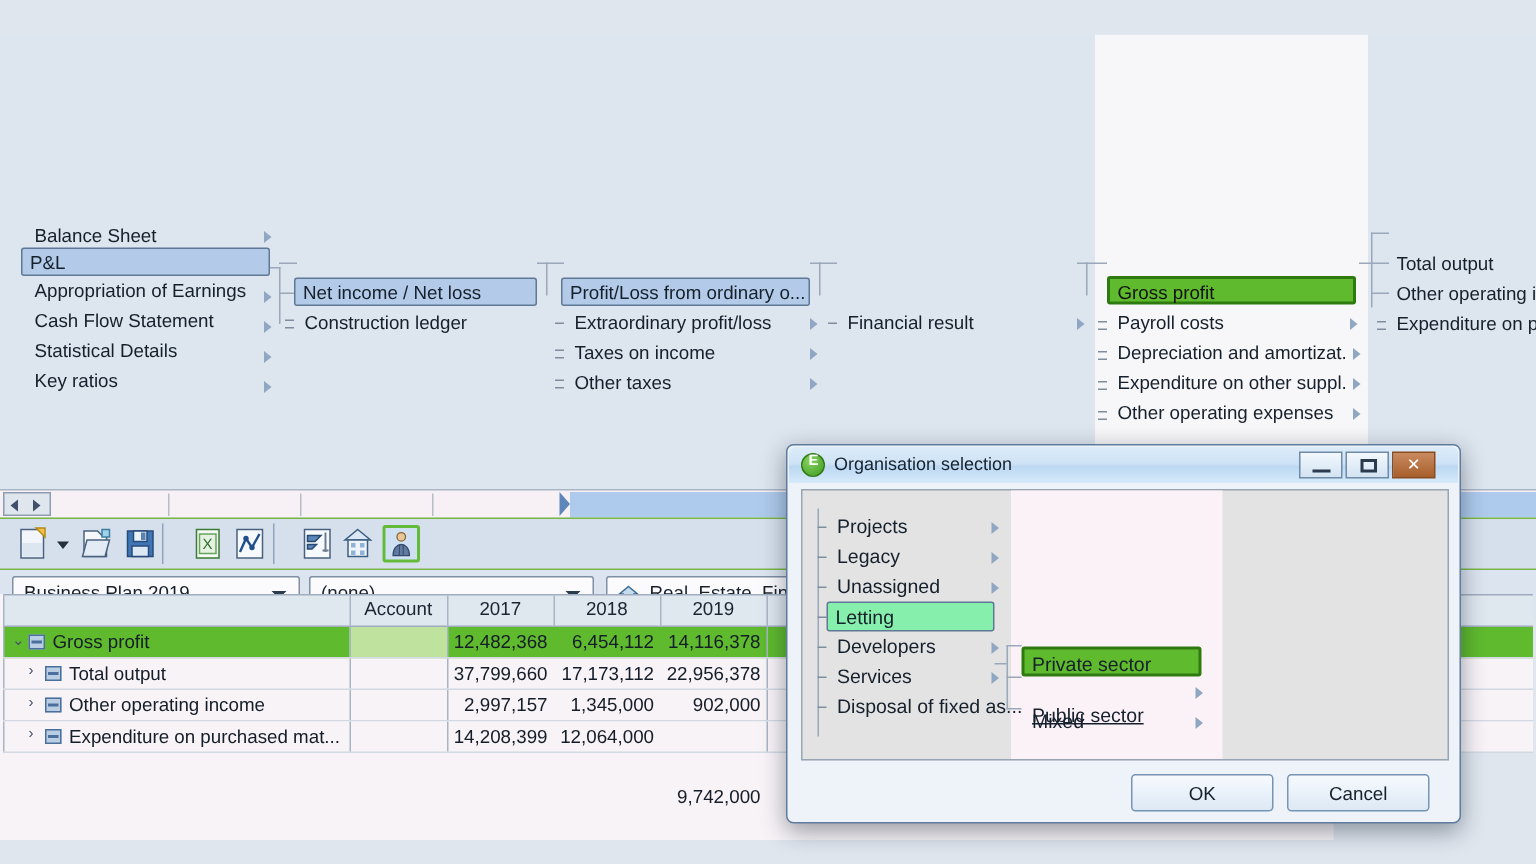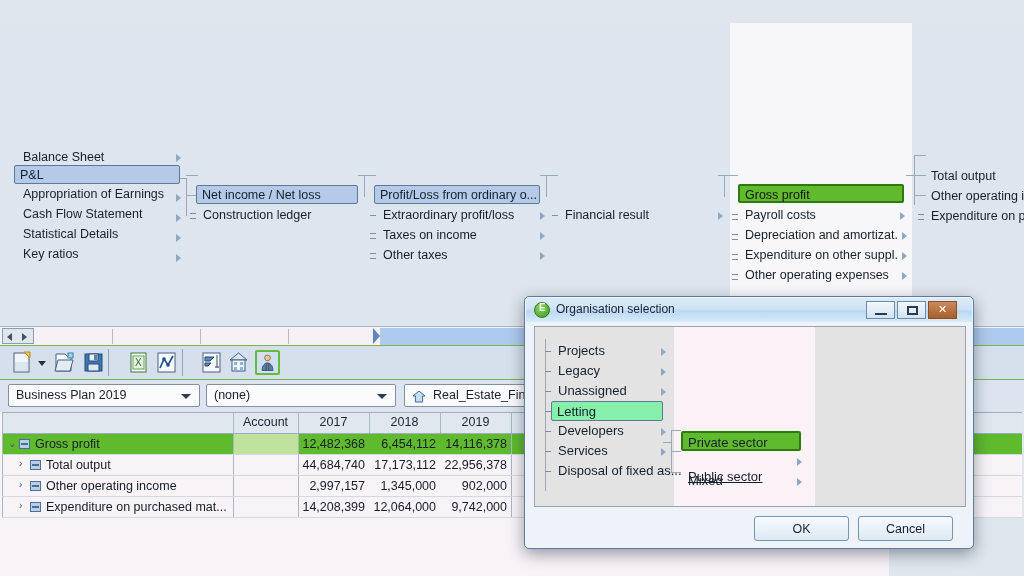--- a/index.html
+++ b/index.html
@@ -50,21 +50,21 @@
   #toolbarline{left:0;top:379px;width:1024px;height:1px;background:#79b648;}
 
   
   #selrow{left:0;top:380px;width:1024px;height:32px;background:#dce5ef;}
   .combo{position:absolute;top:4px;height:23px;background:#fbfbfd;border:1px solid #7f8fa4;box-sizing:border-box;border-radius:2px;}
   .combo .txt{position:absolute;left:7px;top:3px;font-size:12.5px;color:#17202b;white-space:nowrap;overflow:hidden;}
   .combo .cv{position:absolute;right:8px;top:9px;width:0;height:0;border-left:5px solid transparent;border-right:5px solid transparent;border-top:5px solid #2c3a4e;}
   .homeicon{position:absolute;left:7px;top:5px;width:14px;height:13px;}
 
   
-  #table{left:0;top:412px;width:889px;height:164px;background:#f8f3f7;}
+  #table{left:0;top:396px;width:889px;height:164px;background:#f8f3f7;}
   #tblbody{position:absolute;left:2px;top:0;width:1020px;}
   .thead{position:relative;height:22px;background:#dfe7ef;border-top:1px solid #9fadbe;border-bottom:1px solid #9fadbe;box-sizing:border-box;}
   .thead .cell{position:absolute;top:2px;font-size:12.5px;color:#1b2430;text-align:center;}
   .vsep{position:absolute;top:0;width:1px;height:100%;background:#a8b5c4;}
   .trow{position:relative;height:21px;border-bottom:1px solid #d2d9e2;box-sizing:border-box;background:#f8f3f7;}
   .trow.green{background:#5fba2e;}
   .trow .lbl{position:absolute;font-size:12.5px;color:#151d28;white-space:nowrap;}
   .trow .num{position:absolute;top:3px;font-size:12.5px;color:#151d28;text-align:right;}
   .exp{position:absolute;font-size:10px;color:#44506a;}
   .sqic{position:absolute;width:11px;height:10px;border:1px solid #4a6f9c;background:#b9cde3;box-sizing:border-box;}
@@ -327,21 +327,21 @@
     </div>
 
     <div class="trow">
       <div class="vsep" style="left:0;"></div>
       <div class="vsep" style="left:231px;"></div>
       <div class="vsep" style="left:296px;"></div>
       <div class="vsep" style="left:509px;"></div>
       <span class="exp" style="left:17px;top:3px;">›</span>
       <span class="sqic" style="left:28px;top:5px;"></span>
       <span class="lbl" style="left:44px;top:3px;">Total output</span>
-      <span class="num" style="left:300px;width:63px;">44,684,740</span>
+      <span class="num" style="left:300px;width:63px;">37,799,660</span>
       <span class="num" style="left:371px;width:63px;">17,173,112</span>
       <span class="num" style="left:442px;width:63px;">22,956,378</span>
     </div>
 
     <div class="trow">
       <div class="vsep" style="left:0;"></div>
       <div class="vsep" style="left:231px;"></div>
       <div class="vsep" style="left:296px;"></div>
       <div class="vsep" style="left:509px;"></div>
       <span class="exp" style="left:17px;top:3px;">›</span>
@@ -355,21 +355,21 @@
     <div class="trow">
       <div class="vsep" style="left:0;"></div>
       <div class="vsep" style="left:231px;"></div>
       <div class="vsep" style="left:296px;"></div>
       <div class="vsep" style="left:509px;"></div>
       <span class="exp" style="left:17px;top:3px;">›</span>
       <span class="sqic" style="left:28px;top:5px;"></span>
       <span class="lbl" style="left:44px;top:3px;">Expenditure on purchased mat...</span>
       <span class="num" style="left:300px;width:63px;">14,208,399</span>
       <span class="num" style="left:371px;width:63px;">12,064,000</span>
-      <span class="num" style="left:442px;width:63px;">9,742,000</span>
+      <span class="num" style="left:442px;width:63px;margin-top:40px;">9,742,000</span>
     </div>
   </div>
 </div>
 
 <div class="abs" id="dialog">
   <div id="dlgtitle">
     <span class="dlgico"></span>
     <span class="t">Organisation selection</span>
     <div class="wbtn" style="left:340px;">
         <span class="min"></span>

